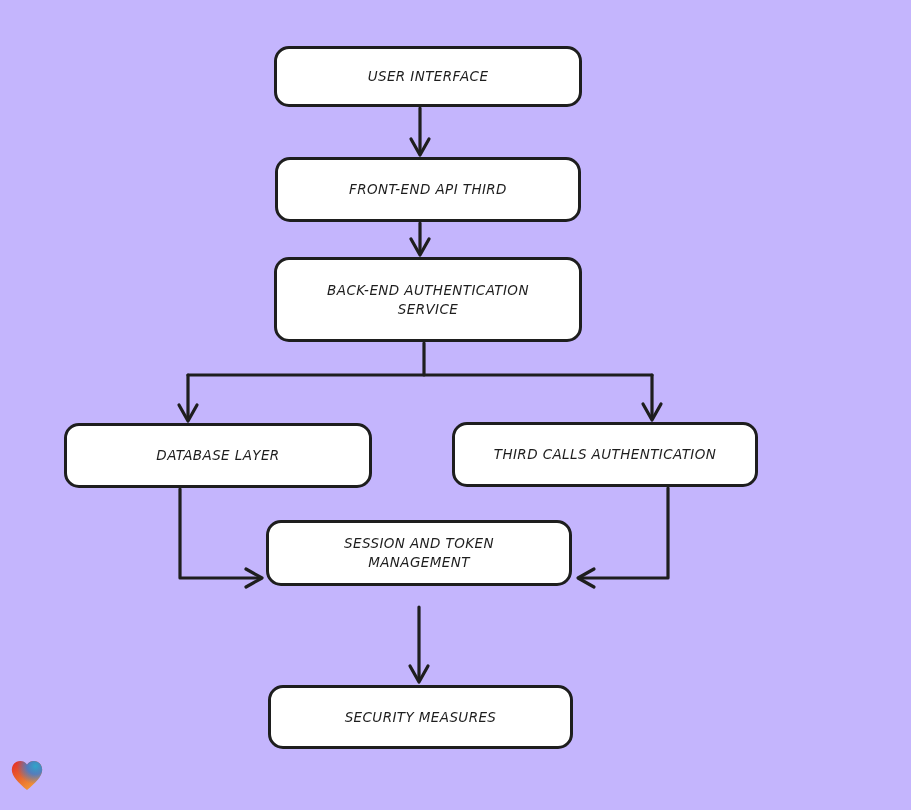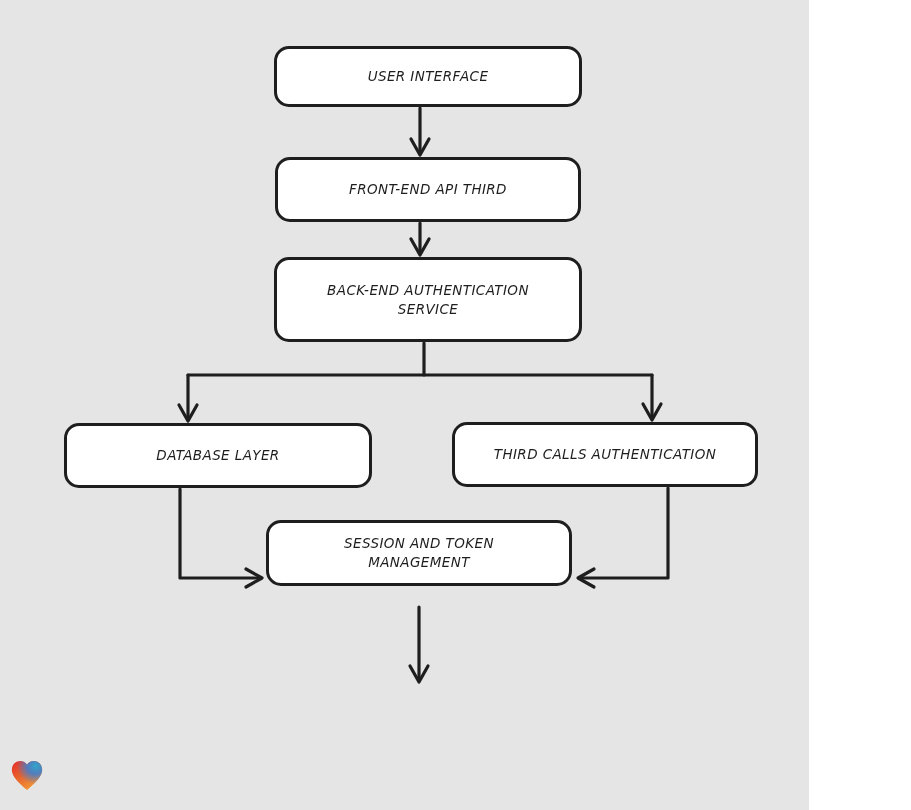--- a/index.html
+++ b/index.html
@@ -3,23 +3,23 @@
 <meta charset="utf-8">
 <style>
   html, body {
     margin: 0;
     padding: 0;
     background: #ffffff;
     font-family: "DejaVu Sans", "Liberation Sans", sans-serif;
   }
   .canvas {
     position: relative;
-    width: 809px;
+    width: 911px;
     height: 810px;
-    background: #e5e5e5;
+    background: #c4b5fd;
     overflow: hidden;
   }
   .edges-layer {
     position: absolute;
     left: 0;
     top: 0;
     width: 911px;
     height: 810px;
     pointer-events: none;
   }
@@ -125,20 +125,23 @@
   </div>
 
   <div class="node node-third-party-auth">
     <span class="label">THIRD CALLS AUTHENTICATION</span>
   </div>
 
   <div class="node node-session-token">
     <span class="label multiline">SESSION AND TOKEN MANAGEMENT</span>
   </div>
 
+  <div class="node node-security-measures">
+    <span class="label">SECURITY MEASURES</span>
+  </div>
 
   <div class="logo-badge">
     <svg width="36" height="36" viewBox="0 0 32 32">
       <defs>
         <linearGradient id="heartBase" x1="0" y1="0.1" x2="0.65" y2="1">
           <stop offset="0%" stop-color="#e5332a"></stop>
           <stop offset="45%" stop-color="#e8612c"></stop>
           <stop offset="100%" stop-color="#f29b38"></stop>
         </linearGradient>
         <radialGradient id="heartBlue" cx="0.78" cy="0.18" r="0.62">

